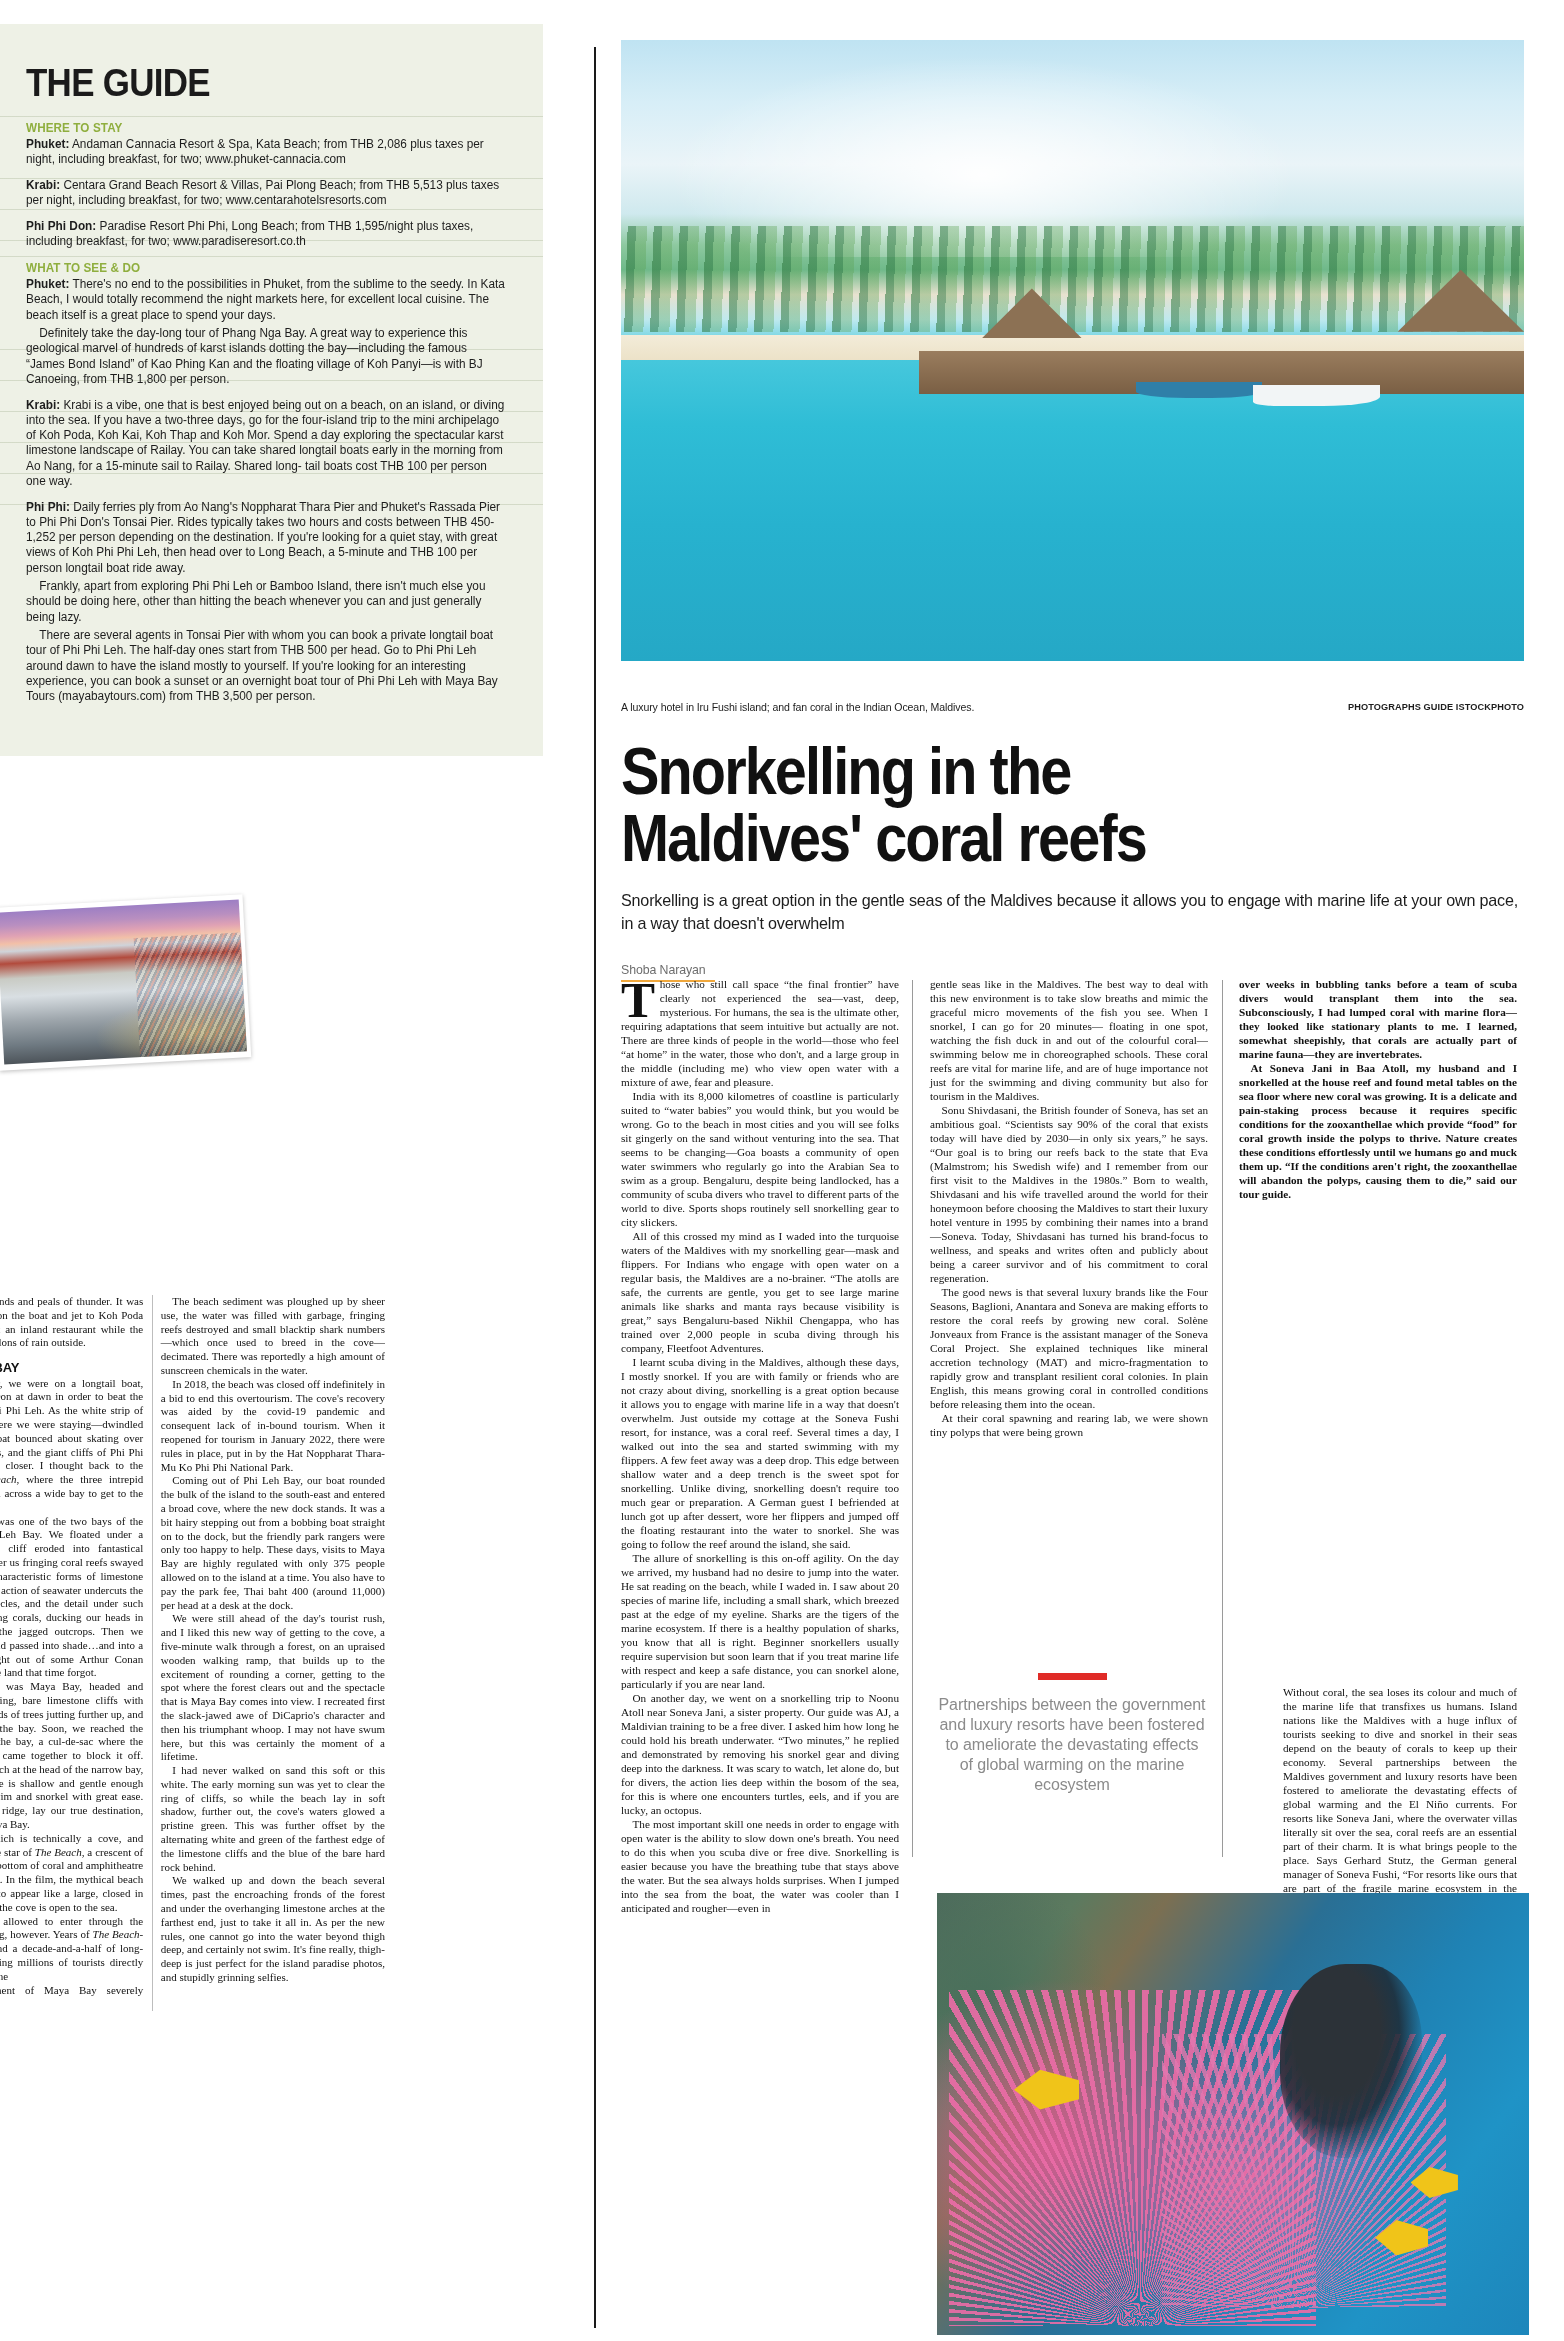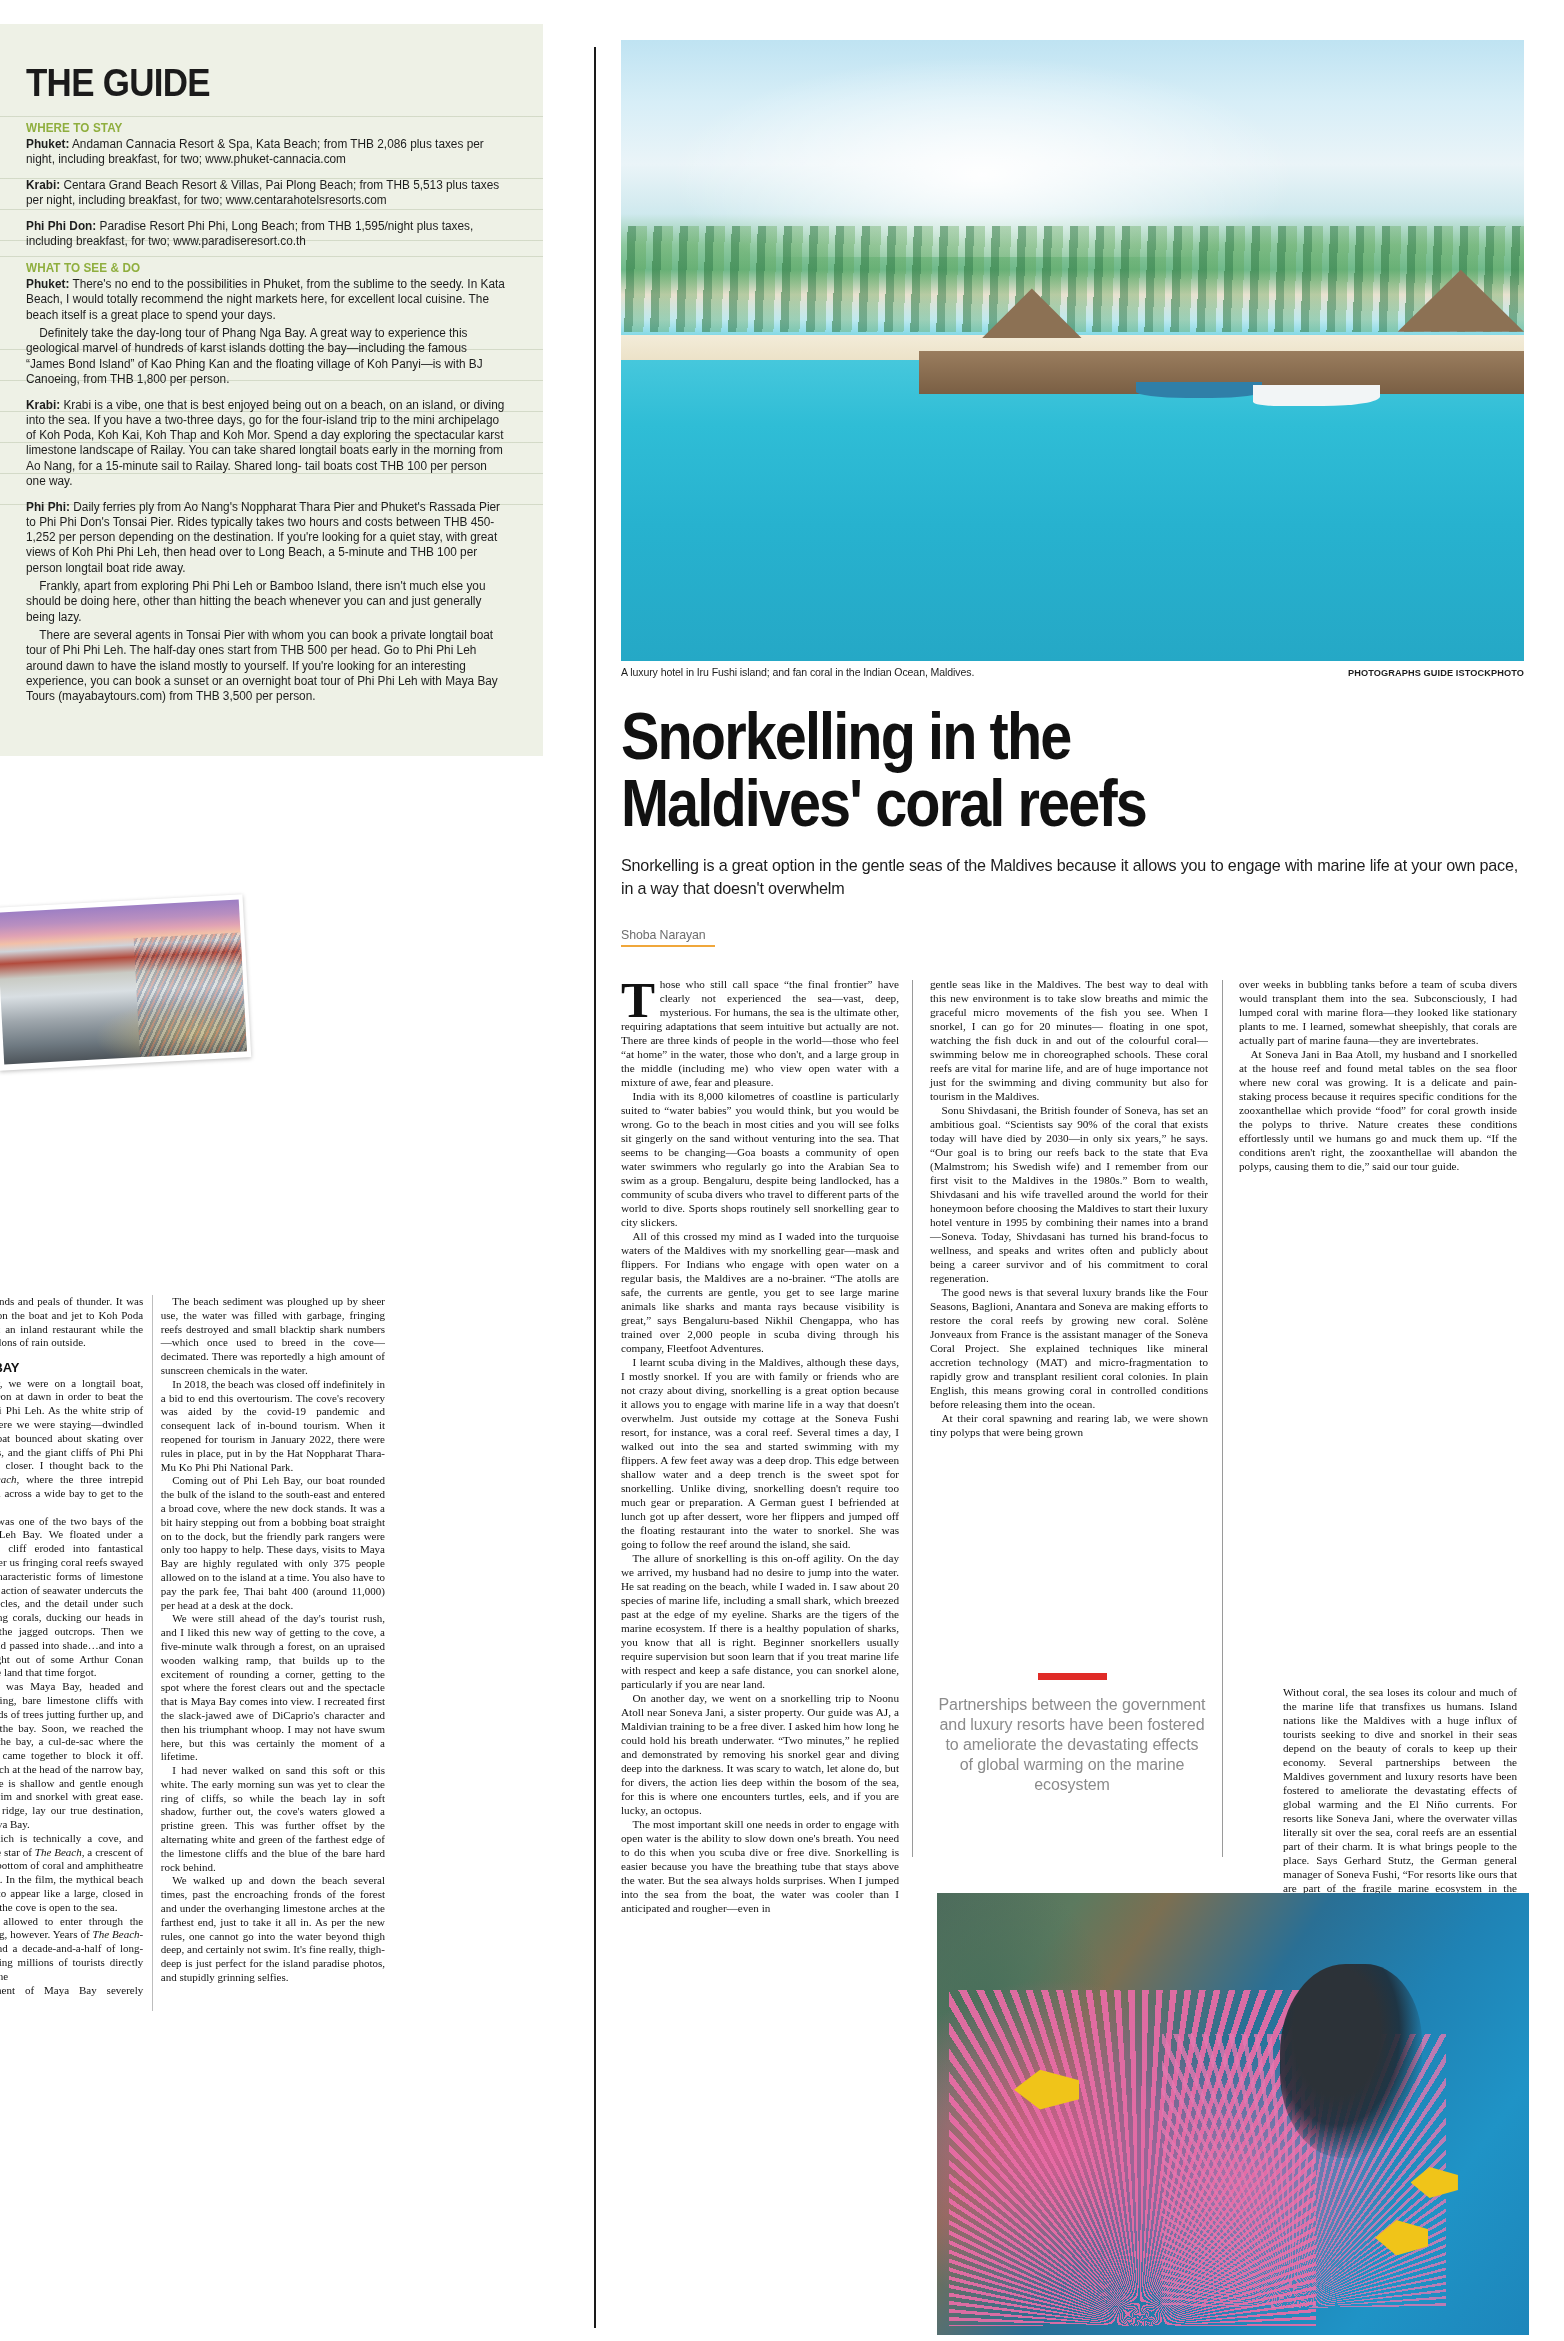--- a/index.html
+++ b/index.html
@@ -154,22 +154,23 @@
   .hero-photo .boat{
     position:absolute;left:57%;top:55%;width:14%;height:2.6%;
     background:#2f7fa8;border-radius:0 0 40% 40%;
   }
   .hero-photo .yacht{
     position:absolute;left:70%;top:55.5%;width:14%;height:3.4%;
     background:#f2f5f6;border-radius:0 0 45% 20%;
   }
 
   .caption-row{
-    width:903px;display:flex;justify-content:space-between;align-items:flex-end;
+    width:903px;display:flex;justify-content:space-between;align-items:center;
     padding:5.4px 0 0 0;
+    margin-top:35px;
   }
   .caption{
     font-size:11px;color:#1d1d1d;letter-spacing:-0.1px;
     transform:scaleX(.96);transform-origin:left center;
   }
   .photo-credit{
     font-size:9.2px;font-weight:700;color:#1d1d1d;letter-spacing:0.1px;
   }
 
   .headline{
@@ -202,21 +203,21 @@
   .col{
     position:absolute;top:0;width:278px;
     font-family:"Liberation Serif", serif;
     font-size:11.2px;line-height:14px;color:#111;
     text-align:justify;
   }
   .col p{margin:0;text-indent:11.5px;}
   .col p.first{text-indent:0;}
   .c1{left:0;}
   .c2{left:309px;}
-  .c3{left:618px;}
+  .c3{left:618px;font-weight:bold;}
   .col-sep{
     position:absolute;top:2.7px;width:0.7px;height:877px;background:#9a9a9a;
   }
   .sep1{left:291px;}
   .sep2{left:601px;}
 
   .dropcap{
     float:left;
     font-family:"Liberation Serif", serif;
     font-weight:700;

